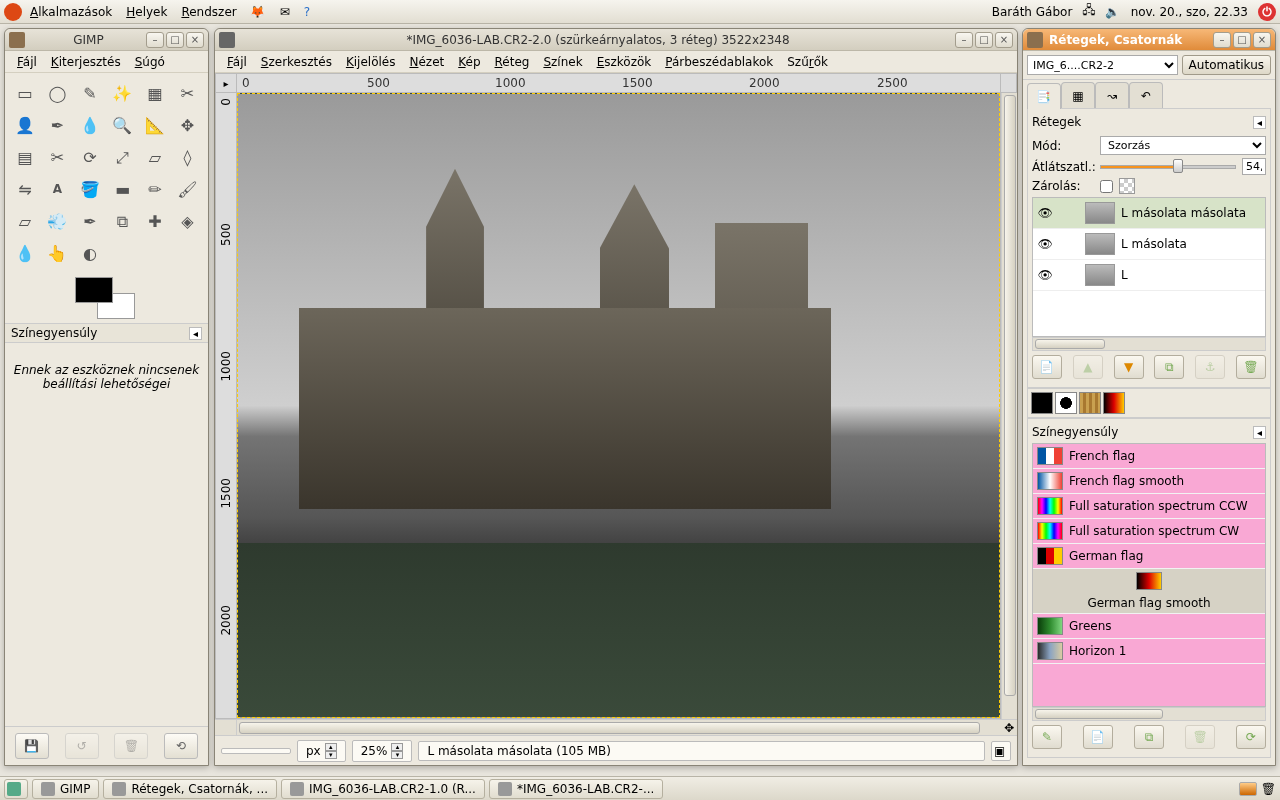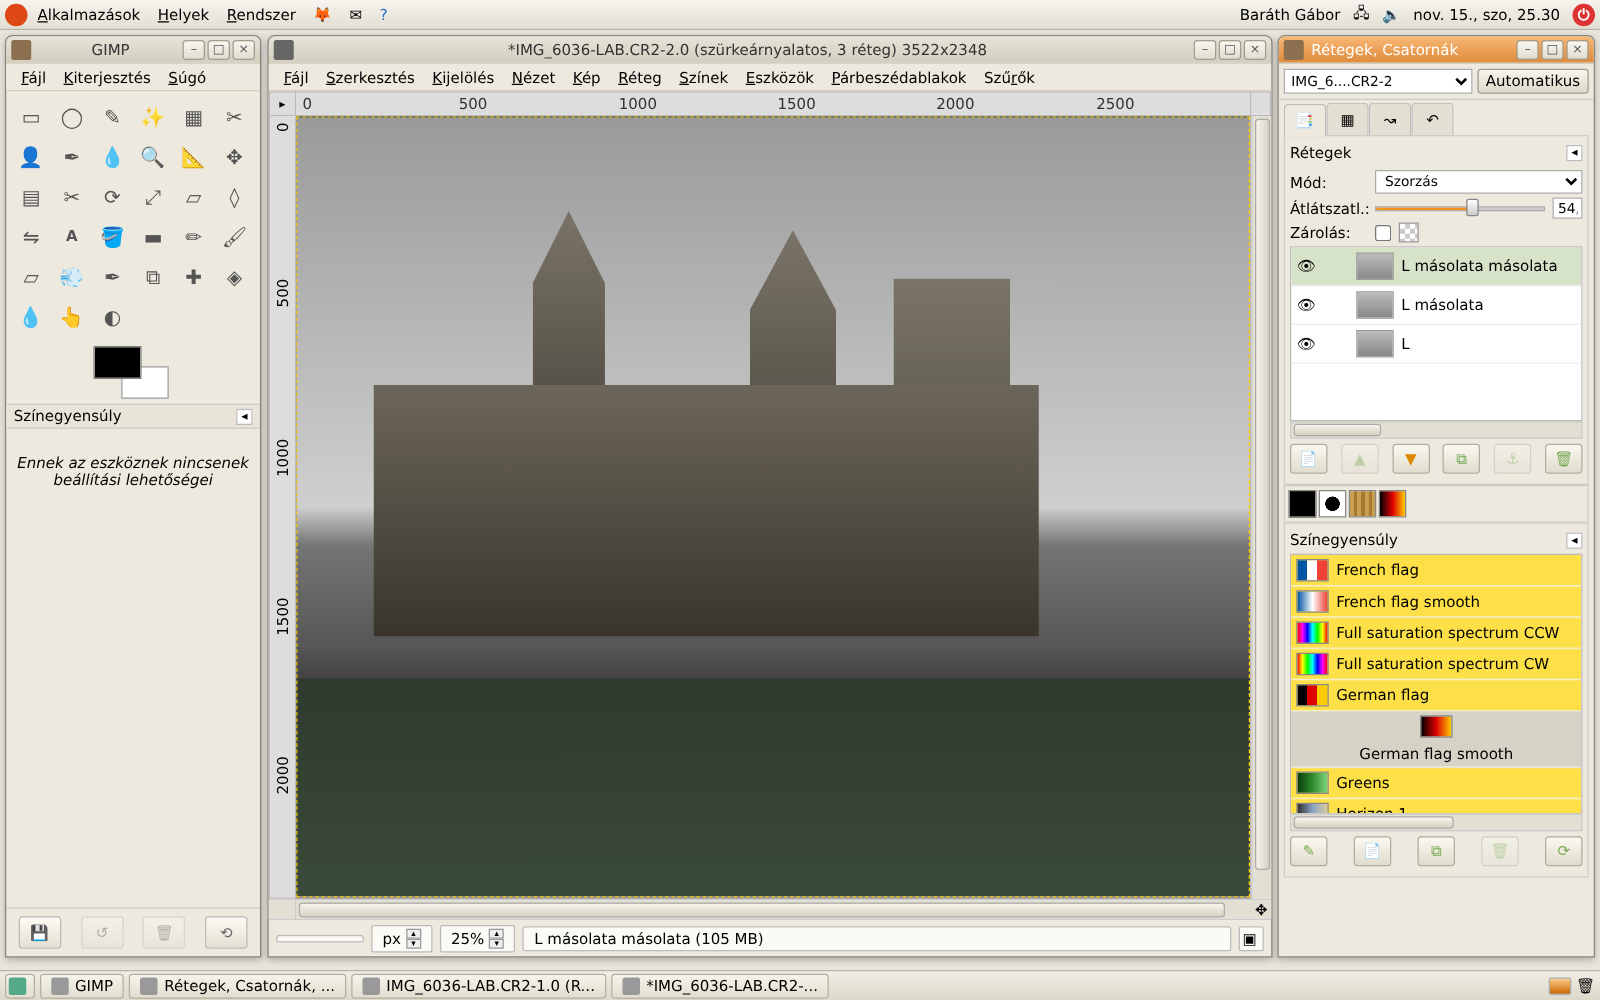--- a/index.html
+++ b/index.html
@@ -80,21 +80,21 @@
 .layerlist { border:1px solid #bbb; background:#fff; height:140px; overflow:auto; }
 .layer { display:flex; align-items:center; gap:6px; padding:4px; border-bottom:1px solid #eee; }
 .layer.sel { background:#d7e3c8; }
 .layer .eye { width:16px; text-align:center; }
 .layer .thm { width:30px; height:22px; background:linear-gradient(#bbb,#888); border:1px solid #999; }
 .btnrow { display:flex; gap:4px; padding:4px 0; justify-content:space-between; }
 .btnrow .ib { width:30px; height:24px; border:1px solid #b3ad9d; border-radius:3px; background:linear-gradient(#fbf8f0,#e0dccf); display:flex; align-items:center; justify-content:center; color:#7a5; }
 .btnrow .ib.dis { opacity:.4; }
 .swatches { display:flex; gap:2px; padding:3px; border:1px solid #ccc; margin:0 4px; }
 .sw { width:22px; height:22px; border:1px solid #888; }
-.gradlist { border:1px solid #bbb; background:#fde047; margin:0; height:208px; overflow:auto; }
+.gradlist { border:1px solid #bbb; background:#f9a8d4; margin:0; height:264px; overflow:auto; }
 .grad { display:flex; align-items:center; gap:6px; padding:3px 4px; border-bottom:1px solid #f2f2f2; }
 .grad.sel { background:#d6d2c5;flex-direction:column; }
 .grad .gsw { width:26px; height:18px; border:1px solid #888; }
 
 
 .bottom-panel { position:absolute; left:0; bottom:0; right:0; height:24px; background:linear-gradient(#f0ede4,#dcd8ca); border-top:1px solid #b8b4a7; display:flex; align-items:center; padding:0 4px; gap:4px; }
 .task { border:1px solid #b5b09f; background:linear-gradient(#f6f3ea,#e1ddcf); border-radius:3px; padding:2px 8px; display:flex; align-items:center; gap:5px; height:20px; min-width:60px; }
 .task .ti { width:14px; height:14px; background:#999; border-radius:2px; }
 .bottom-panel .fill { flex:1; }
 .tray-ic { width:18px; height:14px; border:1px solid #aaa; background:linear-gradient(#fc8,#c60); border-radius:2px; }
@@ -107,21 +107,21 @@
   <span class="menu"><u>A</u><span></span>lkalmazások</span>
   <span class="menu"><u>H</u>elyek</span>
   <span class="menu"><u>R</u>endszer</span>
   <span class="menu">🦊</span>
   <span class="menu">✉</span>
   <span class="menu" style="color:#2a6fc9;">?</span>
   <div class="tray">
     <span>Baráth Gábor</span>
     <span>🖧</span>
     <span>🔈</span>
-    <span>nov. 15., szo, 25.30</span>
+    <span>nov. 20., szo, 22.33</span>
     <span class="power-btn">⏻</span>
   </div>
 </div>
 
 <div id="toolbox" class="win">
   <div class="titlebar">
     <div class="ticon" style="background:#8b6f4e;"></div>
     <div class="ttl">GIMP</div>
     <div class="wbtns">
       <div class="wbtn">–</div>
@@ -270,21 +270,21 @@
         </div>
       </div>
     <div class="fld long">L másolata másolata (105 MB)</div>
     <div class="fld" style="width:20px;padding:2px;">▣</div>
   </div>
 </div>
 
 <div id="layerswin" class="win">
   <div class="titlebar" style="background:linear-gradient(#f7b877,#e08b3a);">
     <div class="ticon" style="background:#8b6f4e;"></div>
-    <div class="ttl" style="color:#fff;font-weight:normal;text-align:left;">Rétegek, Csatornák</div>
+    <div class="ttl" style="color:#fff;font-weight:bold;text-align:left;">Rétegek, Csatornák</div>
     <div class="wbtns">
       <div class="wbtn">–</div>
       <div class="wbtn">□</div>
       <div class="wbtn">×</div>
     </div>
   </div>
   <div class="ldock-top">
     <select><option>IMG_6....CR2-2</option></select>
     <div class="auto">Automatikus</div>
   </div>

